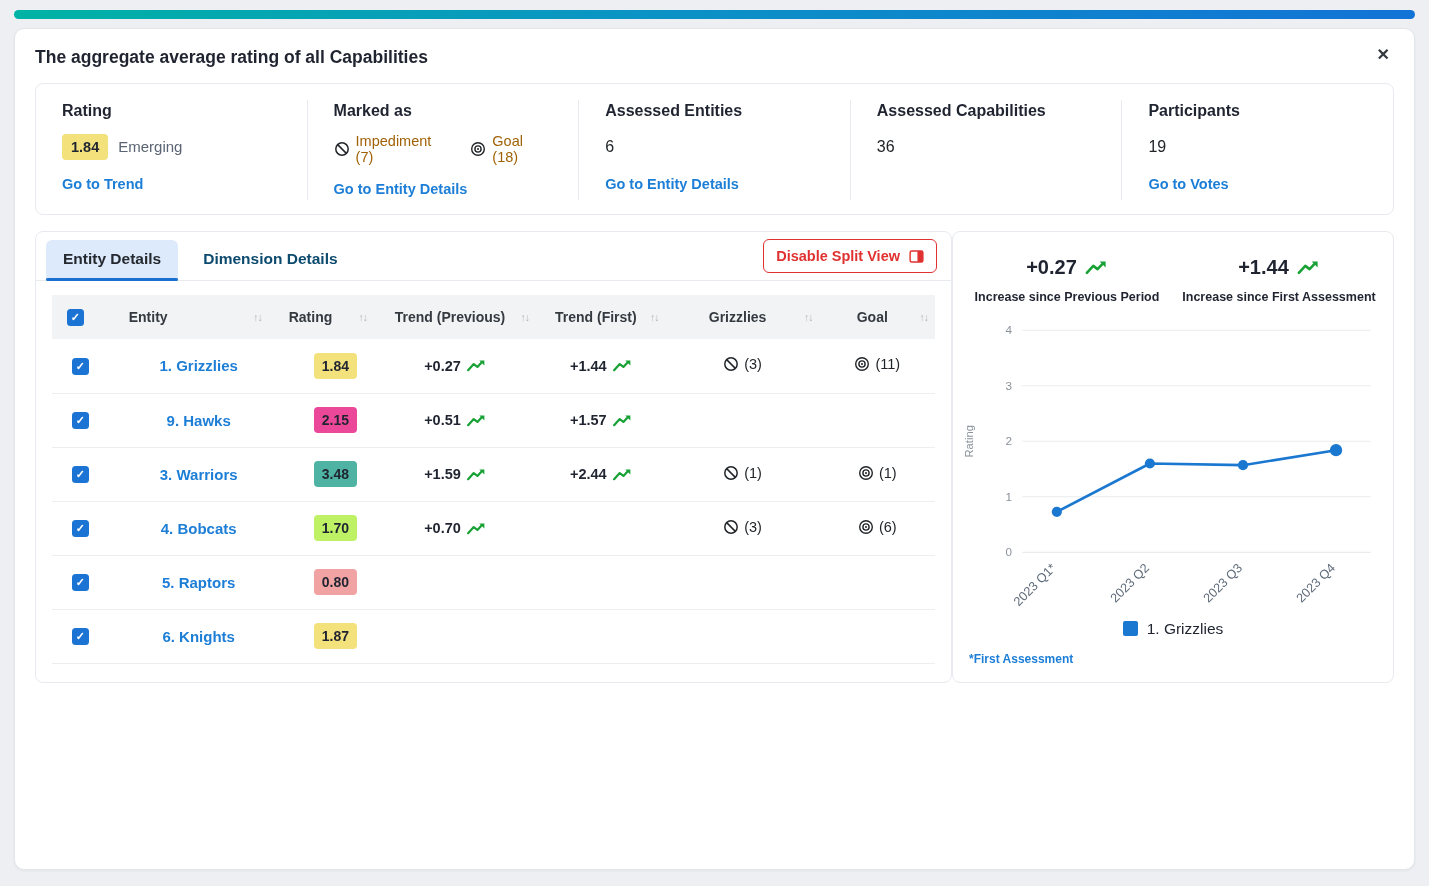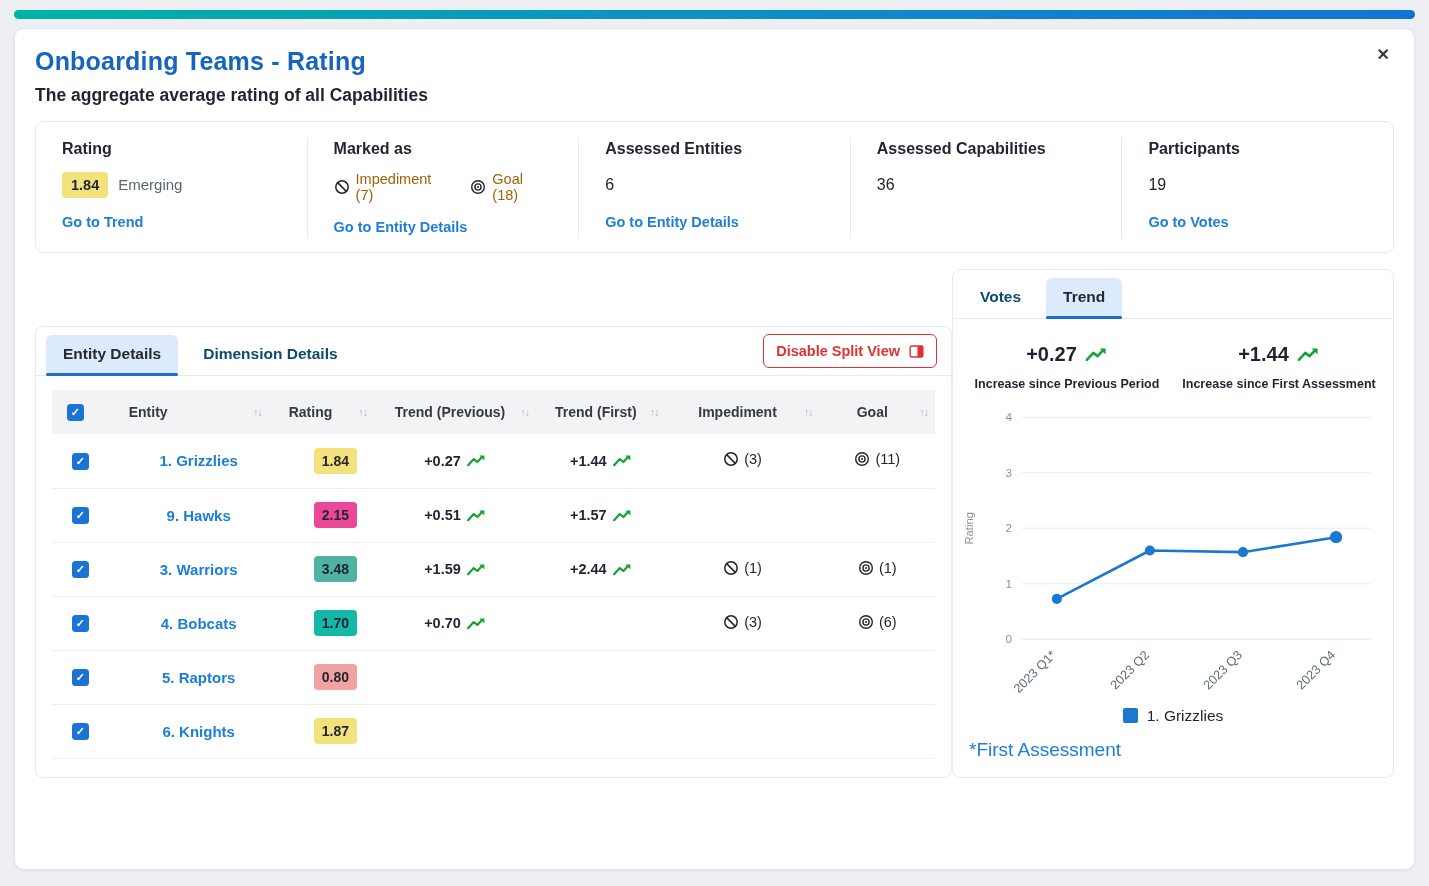--- a/index.html
+++ b/index.html
@@ -59,32 +59,31 @@
 
   .trend-stats { display: flex; padding: 24px 8px 4px; }
   .tstat { flex: 1; text-align: center; }
   .tstat-value { font-size: 20px; font-weight: 800; display: flex; justify-content: center; align-items: center; gap: 8px; color: #1f2430; }
   .tstat-value .trend-icon { width: 23px; height: 15px; }
   .tstat-label { margin-top: 11px; font-size: 12.5px; font-weight: 700; color: #1f2430; }
   .chart-wrap { padding: 10px 6px 0; }
   #trend-chart { width: 100%; height: auto; display: block; }
   .legend { display: flex; justify-content: center; align-items: center; gap: 9px; font-size: 15.5px; color: #1f2430; padding: 2px 0 6px; }
   .legend-swatch { width: 15px; height: 15px; border-radius: 2px; display: inline-block; background: #1b78d0; }
-  .footnote { display: block; padding: 8px 16px 16px; color: #1c7ed6; font-size: 19px; font-weight: 400; text-decoration: none; }
+  .footnote { display: block; padding: 8px 16px 16px; color: #1c7ed6; font-size: 12px; font-weight: 700; text-decoration: none; }
 </style>
 </head>
 <body>
 
 <div class="page">
   <div class="gradient-bar"></div>
   <div class="card">
     <button class="close-btn">✕</button>
 
     <div class="hdr">
-      <h1>Onboarding Teams - Rating</h1>
       <div class="subtitle">The aggregate average rating of all Capabilities</div>
     </div>
 
     <div class="summary-panel">
       <div class="stats-row">
 
         <div class="stat">
           <div class="stat-label">Rating</div>
           <div class="stat-body">
             <span class="sum-badge">1.84</span>
@@ -159,21 +158,21 @@
         </div>
 
         <table class="entity-table">
           <thead>
             <tr>
               <th class="w-check"><span class="checkbox">✓</span></th>
               <th class="w-entity al"><span>Entity</span><span class="sort">↑↓</span></th>
               <th class="w-rating al"><span>Rating</span><span class="sort">↑↓</span></th>
               <th class="w-tprev"><span>Trend (Previous)</span><span class="sort">↑↓</span></th>
               <th class="w-tfirst"><span>Trend (First)</span><span class="sort">↑↓</span></th>
-              <th class="w-imp"><span>Impediment</span><span class="sort">↑↓</span></th>
+              <th class="w-imp"><span>Grizzlies</span><span class="sort">↑↓</span></th>
               <th class="w-goal"><span>Goal</span><span class="sort">↑↓</span></th>
             </tr>
           </thead>
           <tbody id="entity-rows">
   <tr>
     <td><span class="checkbox">✓</span></td>
     <td class="cell-entity"><a class="entity-link">1. Grizzlies</a></td>
     <td class="cell-rating"><span class="rating-badge" style="background: rgb(243, 225, 123);">1.84</span></td>
     <td><span class="trend-val">+0.27<svg class="trend-icon" viewBox="0 0 20 14">
                       <path d="M1 12 L7 5.5 L11 8.5 L15.2 4" fill="none" stroke="#18a135" stroke-width="2.4" stroke-linecap="round" stroke-linejoin="round"></path>
@@ -241,21 +240,21 @@
                       <circle cx="8" cy="8" r="3.1" fill="none" stroke="#212529" stroke-width="1.4"></circle>
                       <circle cx="8" cy="8" r="1" fill="#212529"></circle>
                     </svg>
                     <span>(1)</span>
                   </span></td>
   </tr>
 
   <tr>
     <td><span class="checkbox">✓</span></td>
     <td class="cell-entity"><a class="entity-link">4. Bobcats</a></td>
-    <td class="cell-rating"><span class="rating-badge" style="background: #14b8a6;">1.70</span></td>
+    <td class="cell-rating"><span class="rating-badge" style="background: #bef264;">1.70</span></td>
     <td><span class="trend-val">+0.70<svg class="trend-icon" viewBox="0 0 20 14">
                       <path d="M1 12 L7 5.5 L11 8.5 L15.2 4" fill="none" stroke="#18a135" stroke-width="2.4" stroke-linecap="round" stroke-linejoin="round"></path>
                       <path d="M13 1.5 L18.5 1.5 L18.5 7 Z" fill="#18a135"></path>
                     </svg></span></td>
     <td><span class="trend-val"></span></td>
     <td><span class="icon-val">
                     <svg class="cell-icon" viewBox="0 0 16 16">
                       <circle cx="8" cy="8" r="6.2" fill="none" stroke="#212529" stroke-width="1.5"></circle>
                       <line x1="3.9" y1="3.9" x2="12.1" y2="12.1" stroke="#212529" stroke-width="1.5"></line>
                     </svg>
@@ -288,24 +287,20 @@
     <td><span class="trend-val"></span></td>
     <td><span class="trend-val"></span></td>
     <td><span class="icon-val"></span></td>
     <td><span class="icon-val"></span></td>
   </tr>
 </tbody>
         </table>
       </div>
 
       <div class="right-panel">
-        <div class="tabs tab-row-border">
-          <div class="tab"><span>Votes</span></div>
-          <div class="tab active"><span>Trend</span></div>
-        </div>
 
         <div class="trend-stats">
           <div class="tstat">
             <div class="tstat-value">
               <span>+0.27</span>
               <svg class="trend-icon" viewBox="0 0 20 14">
                   <path d="M1 12 L7 5.5 L11 8.5 L15.2 4" fill="none" stroke="#18a135" stroke-width="2.4" stroke-linecap="round" stroke-linejoin="round"></path>
                   <path d="M13 1.5 L18.5 1.5 L18.5 7 Z" fill="#18a135"></path>
                 </svg>
             </div>

